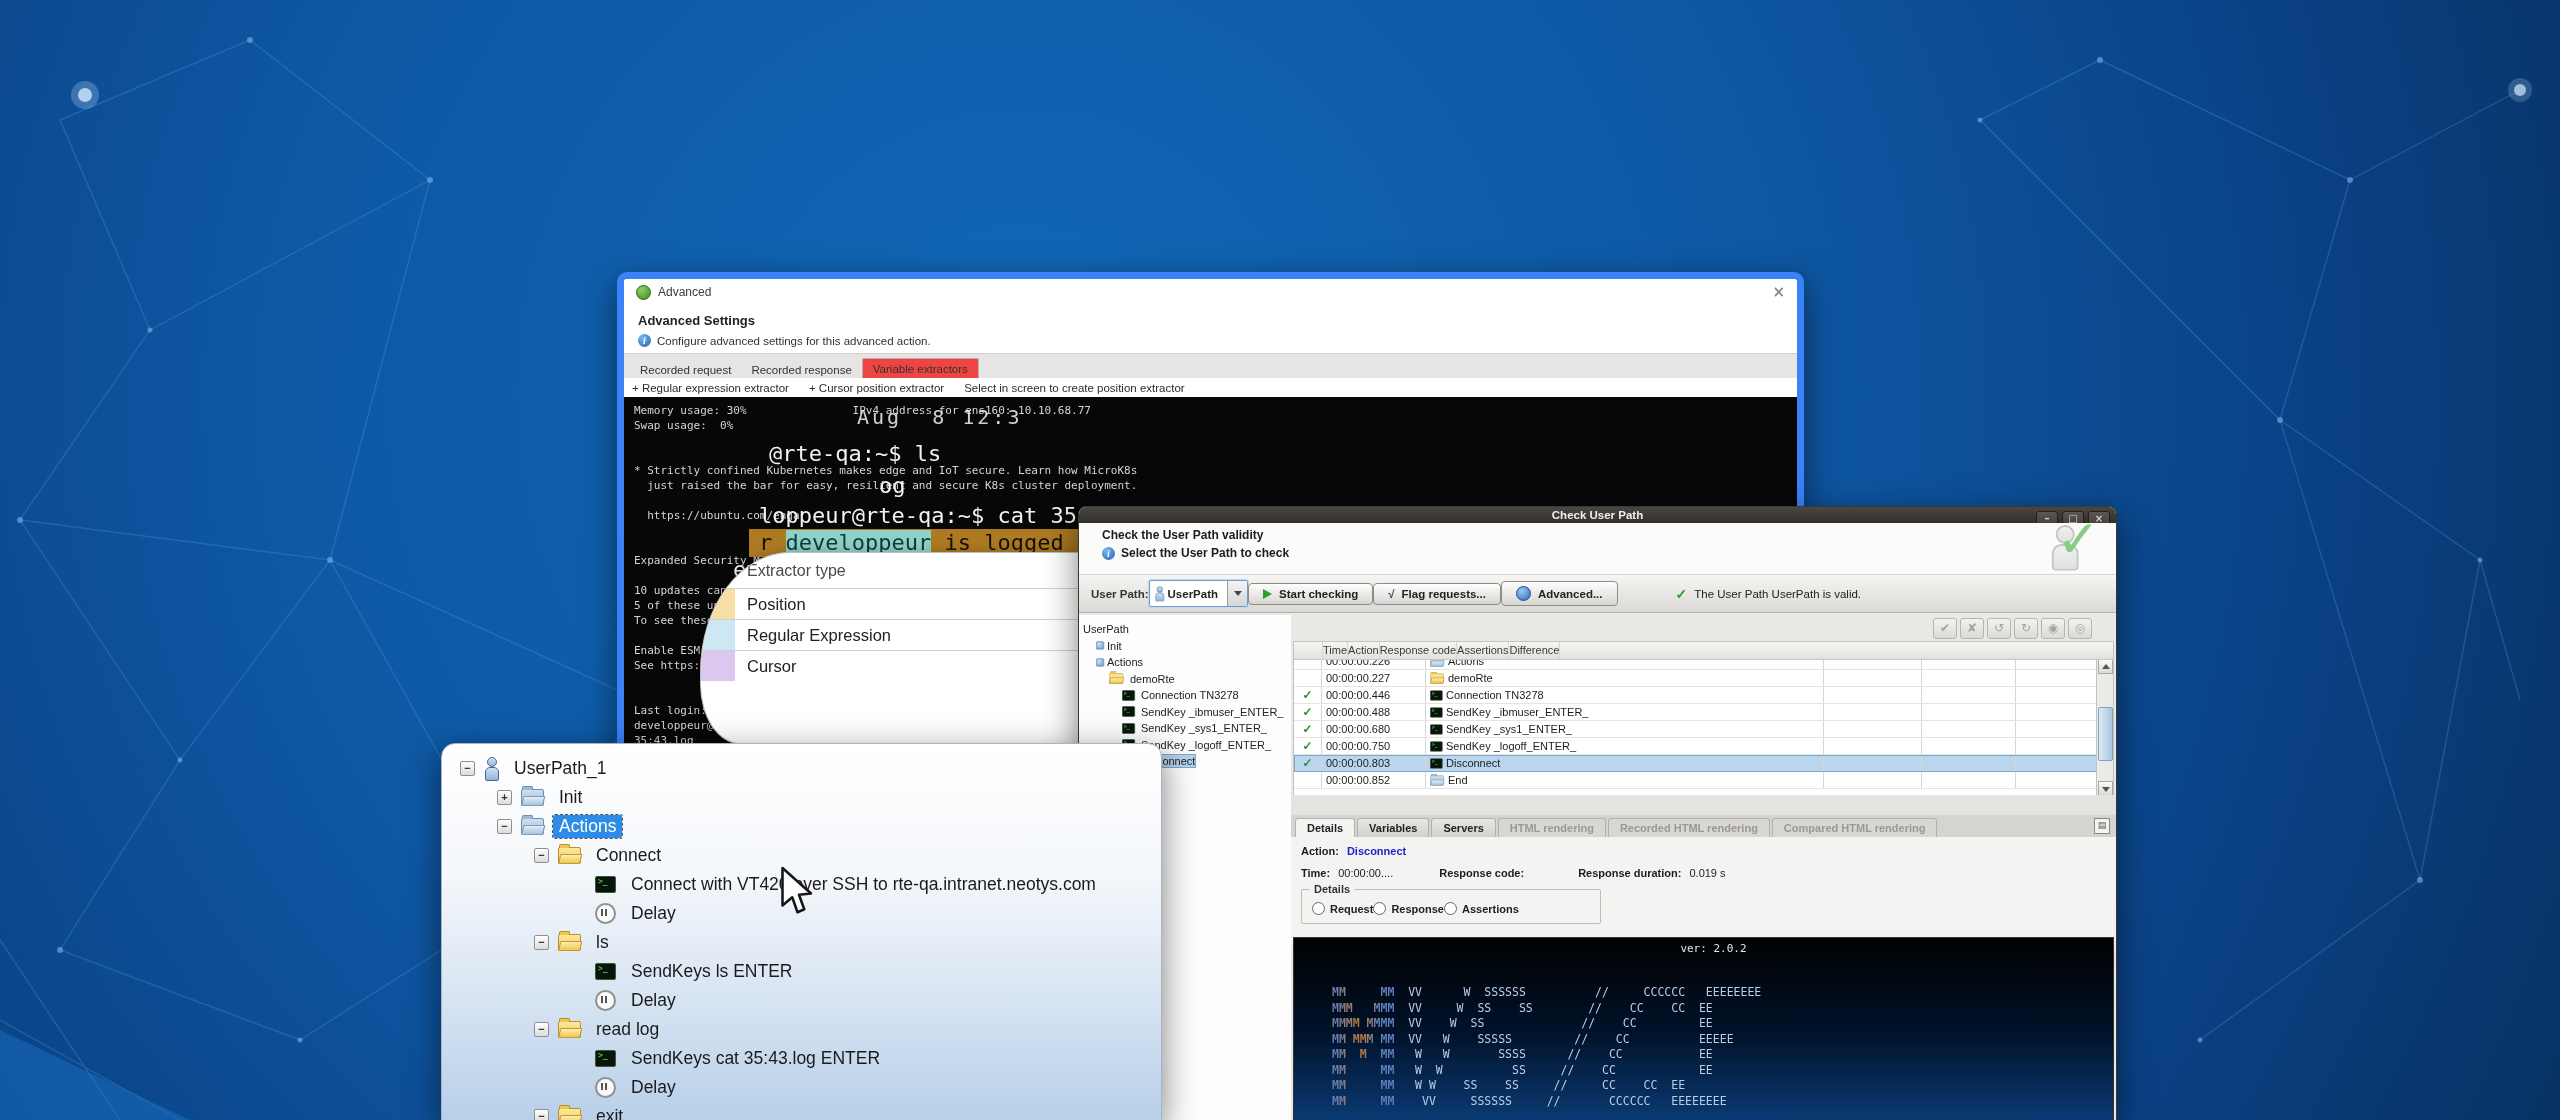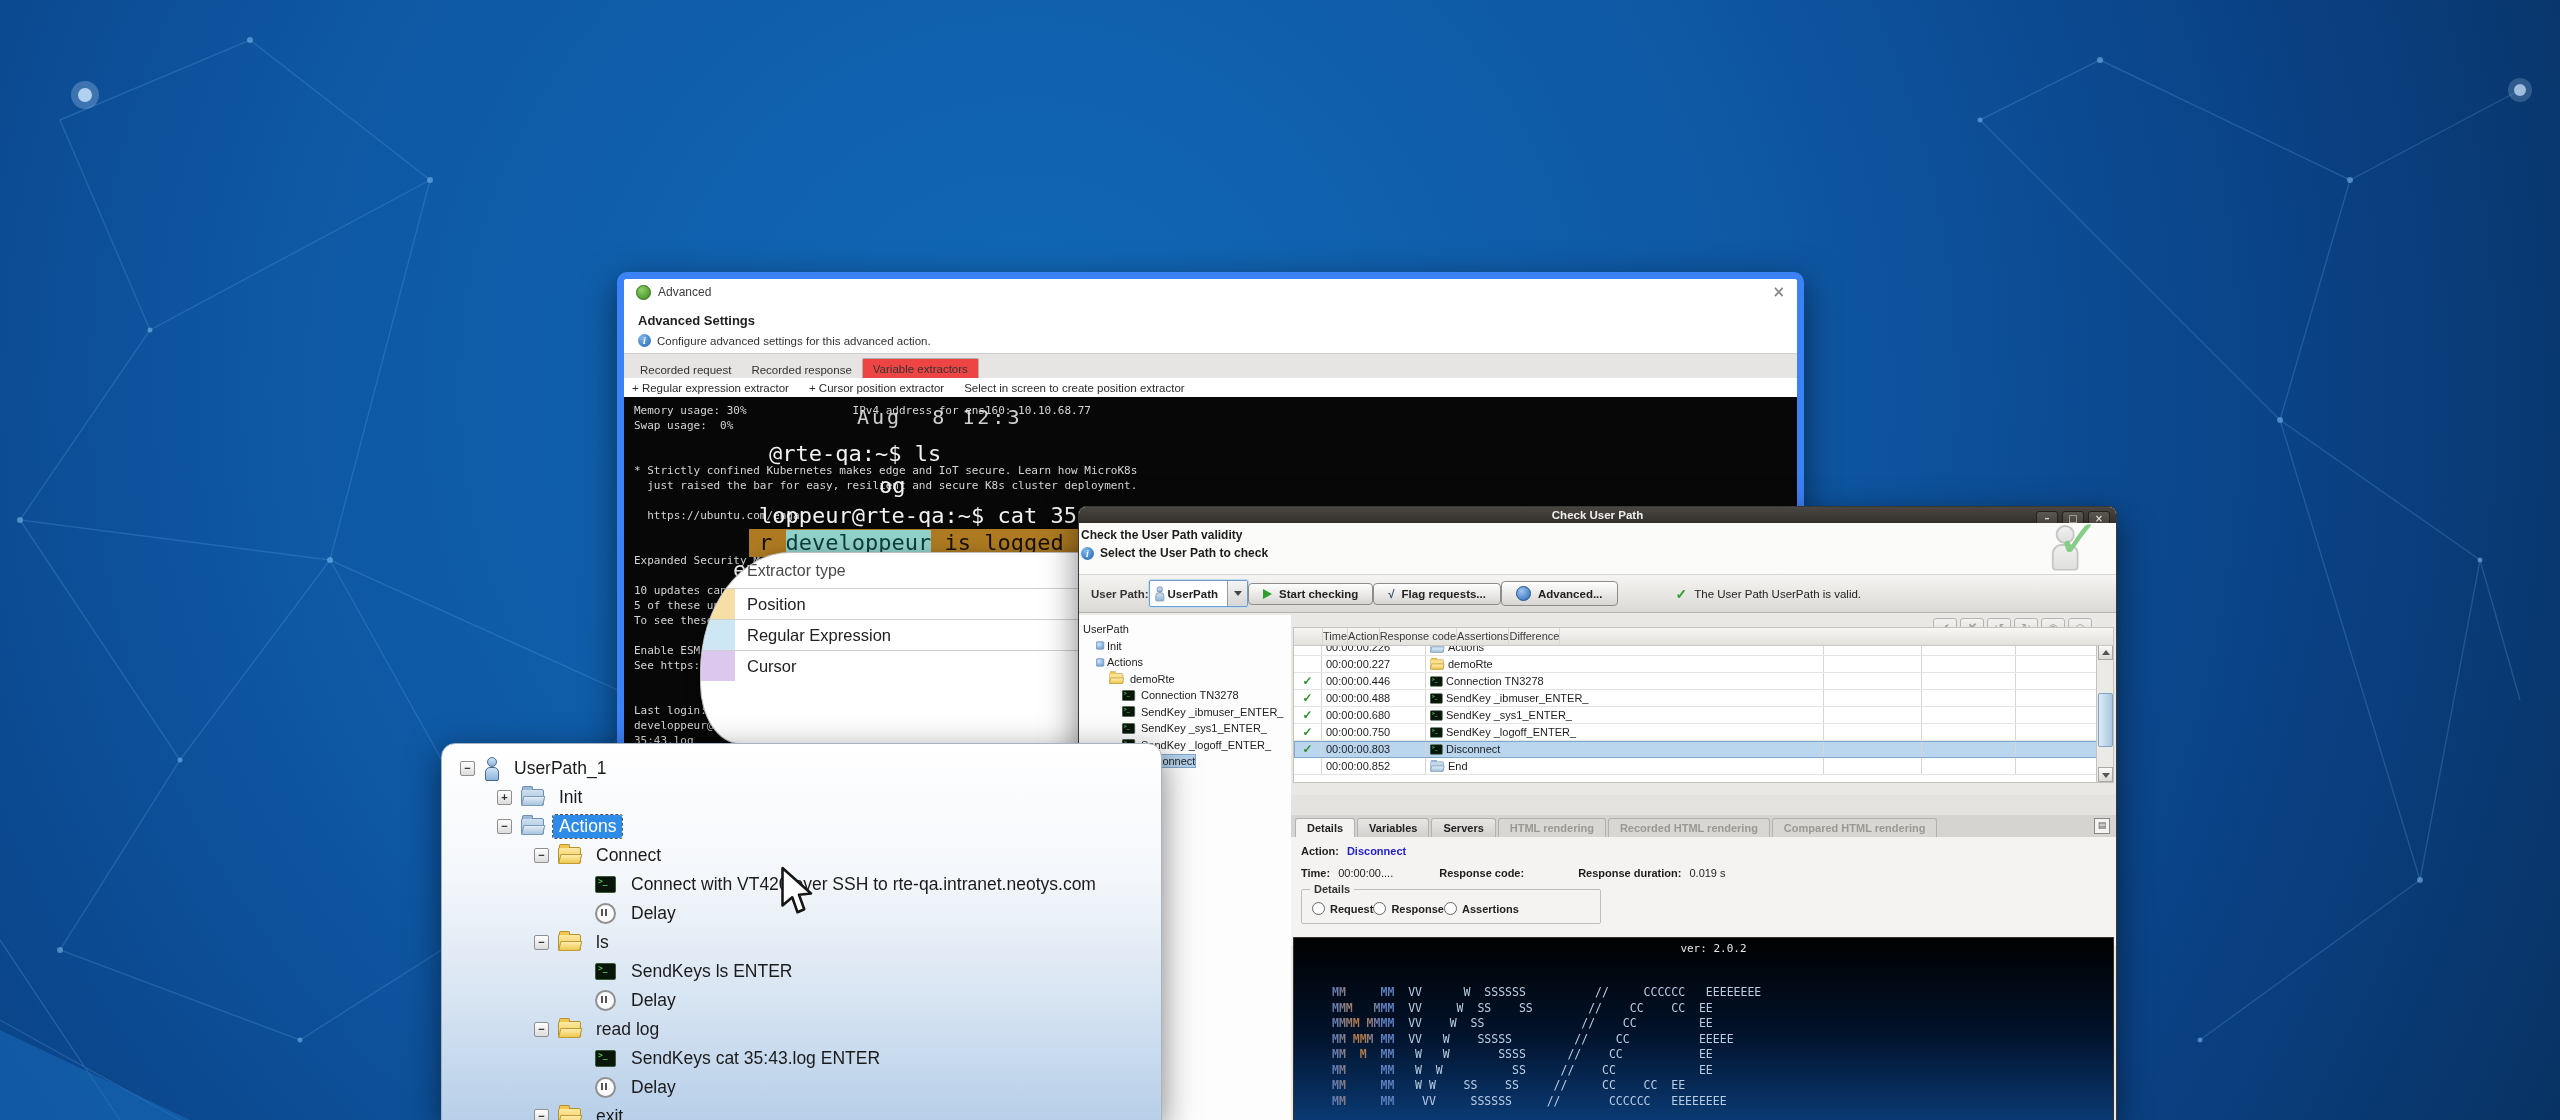--- a/index.html
+++ b/index.html
@@ -66,21 +66,21 @@
 
   
   #cup-win{left:1078px;top:506px;width:1037px;height:614px;background:#eceae7;z-index:3;
     border-radius:8px 8px 0 0;overflow:hidden;border:1px solid #3a3834;}
   .cup-titlebar{height:16px;background:linear-gradient(#4a4742,#33302c);position:relative;
     display:flex;align-items:center;justify-content:center;}
   .cup-title{font-size:11.5px;font-weight:bold;color:#f0efed;}
   .cup-btns{position:absolute;right:6px;top:4px;display:flex;gap:4px;}
   .cup-btn{width:20px;height:16px;border-radius:3px;background:linear-gradient(#5b5751,#3e3b36);
     border:1px solid #232119;color:#d8d6d2;font:bold 10px/14px "DejaVu Sans",sans-serif;text-align:center;}
-  .cup-header{height:46px;background:#fbfbfa;border-bottom:1px solid #d8d6d2;position:relative;padding:5px 2px 0;}
+  .cup-header{height:46px;background:#fbfbfa;border-bottom:1px solid #d8d6d2;position:relative;padding:5px 23px 0;}
   .cup-h1{font-size:12px;font-weight:bold;color:#1c1c1c;}
   .cup-h2{margin-top:4px;display:flex;align-items:center;gap:6px;font-size:12px;font-weight:bold;color:#1c1c1c;}
   .wm{position:absolute;right:16px;top:-4px;width:60px;height:56px;}
   .wm-person{position:absolute;left:10px;top:6px;transform:scale(1.9);transform-origin:top left;opacity:.35;filter:grayscale(1);}
   .wm-check{position:absolute;right:0;top:-8px;font:bold 52px/56px "DejaVu Sans",sans-serif;color:#85cd85;}
   .cup-toolbar{height:37px;background:linear-gradient(#f6f5f3,#dbd9d5);border-bottom:1px solid #b5b3af;
     display:flex;align-items:center;padding:0 12px;}
   .tb-label{font-size:11.5px;font-weight:bold;color:#333;}
   .dd{display:flex;align-items:center;height:25px;background:#fff;border:1px solid #6f9cc8;
     box-shadow:0 0 0 1px #c4daf0;border-radius:2px;}
@@ -102,21 +102,21 @@
   .cup-left{position:absolute;left:0;top:108px;width:212px;bottom:0;background:#fdfdfd;
     border-right:1px solid #c2c0bc;padding-top:6px;overflow:hidden;}
   .ct-row{display:flex;align-items:center;height:16.5px;gap:4px;font-size:11px;color:#222;
     padding-left:calc(4px + var(--lvl,0)*13px);white-space:nowrap;}
   .ct-row .ic{transform:scale(.62);transform-origin:left center;margin-right:-6px;flex:none;}
   .ct-row.selected .ct-label{background:#b5d2ec;outline:1px solid #7fa8cc;}
   .cup-right{position:absolute;left:212px;top:108px;right:0;bottom:0;background:#eae8e5;}
   .res-toolbar{position:absolute;top:3px;right:24px;display:flex;gap:3px;}
   .res-btn{width:22px;height:19px;border:1px solid #b7b5b1;border-radius:3px;
     background:linear-gradient(#f3f2f0,#dcdad6);color:#a5a39f;font:12px/18px "DejaVu Sans",sans-serif;text-align:center;}
-  .cup-table{position:absolute;left:2px;top:12px;right:2px;height:154px;background:#fff;border:1px solid #c5c3bf;}
+  .cup-table{position:absolute;left:2px;top:26px;right:2px;height:154px;background:#fff;border:1px solid #c5c3bf;}
   .thead{display:flex;height:17px;background:linear-gradient(#f7f6f4,#e3e1dd);border-bottom:1px solid #c9c7c3;position:relative;z-index:2;}
   .th,.td{border-right:1px solid #d8d6d2;overflow:hidden;white-space:nowrap;}
   .th{font-size:11px;color:#3a3a3a;text-align:center;line-height:16px;}
   .c0{width:28px;flex:none;}.c1{width:104px;flex:none;}.c2{width:398px;flex:none;}
   .c3{width:98px;flex:none;}.c4{width:94px;flex:none;}.c5{flex:1;}
   .tbody-clip{height:136px;overflow:hidden;}
   .tbody{transform:translateY(-7px);}
   .trow{display:flex;height:16px;align-items:center;border-bottom:1px solid #e6e4e0;font-size:11px;color:#1d1d1d;}
   .trow.selected{background:#b9d6ee;outline:1px solid #7fa8cc;outline-offset:-1px;}
   .td{height:100%;display:flex;align-items:center;padding:0 4px;box-sizing:border-box;}

